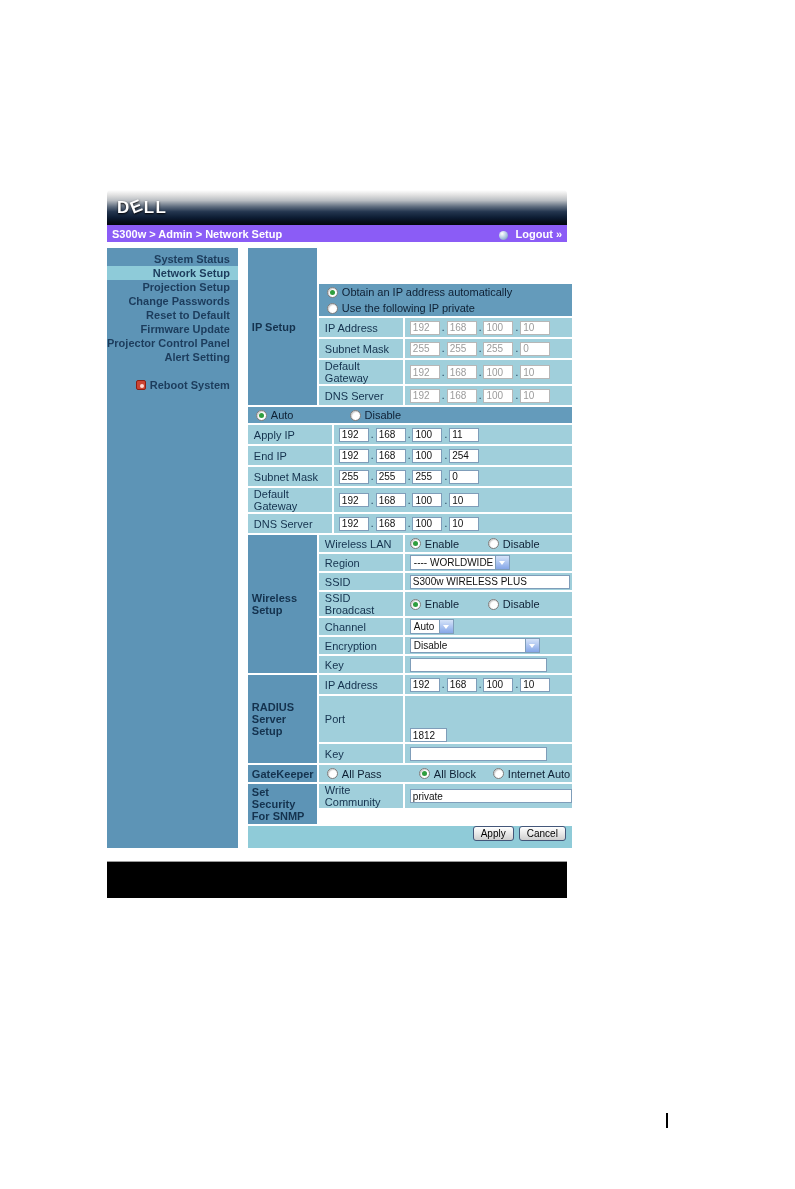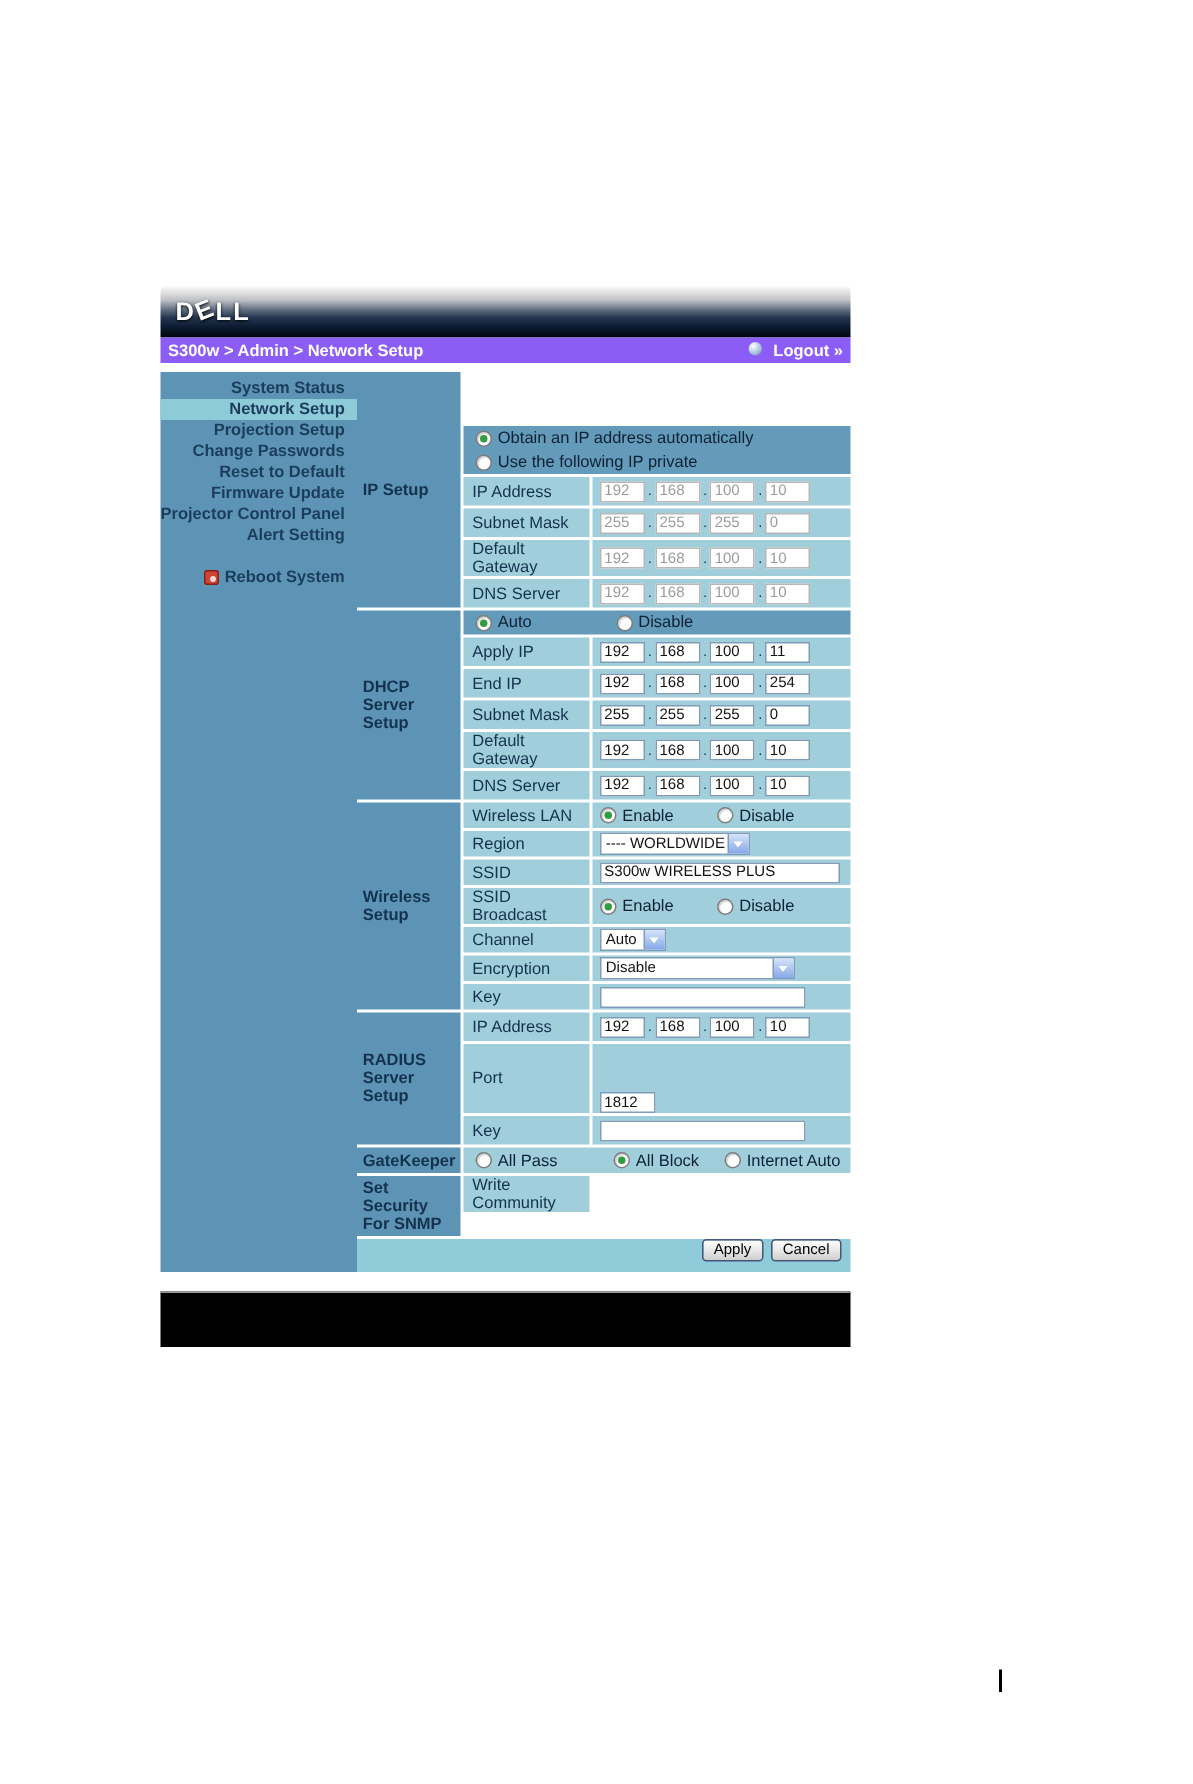--- a/index.html
+++ b/index.html
@@ -10,25 +10,25 @@
 
   
   .logo-bar { height:35px; border-radius:4px 4px 0 0;
     background:linear-gradient(#ffffff 0%, #e2e2e2 14%, #b9bdc2 30%, #5d6b7d 48%, #24364f 62%, #0e1e35 78%, #060f1e 90%, #02060c 100%);
     display:flex; align-items:center; padding-left:10px; }
   .dell { color:#fff; font-weight:bold; font-size:17px; letter-spacing:1.5px; text-shadow:0 1px 2px #000; }
   .dell .tilt { display:inline-block; transform:rotate(-22deg) translateY(-1px); }
 
   .crumb-bar { height:17px; background:#8b5cf6; display:flex; align-items:center; justify-content:space-between; padding:0 5px; }
   .crumb { color:#fff; font-size:11px; font-weight:bold; }
-  .logout { display:flex; align-items:flex-start; gap:8px; color:#fff; font-size:11px; font-weight:bold; cursor:pointer; }
+  .logout { display:flex; align-items:flex-end; gap:8px; color:#fff; font-size:11px; font-weight:bold; cursor:pointer; }
   .sphere { width:9px; height:9px; border-radius:50%; background:radial-gradient(circle at 35% 30%, #ffffff, #aac4e0 55%, #5f80aa); }
 
   
-  .main { margin-top:6px; display:flex; gap:0; }
+  .main { margin-top:6px; display:flex; gap:10px; }
   .sidebar { flex:0 0 121px; background:#5d94b6; padding-top:4px; display:flex; flex-direction:column; }
   .side-item { height:14px; line-height:14px; text-align:right; padding-right:8px; font-size:11px; font-weight:bold; color:#1c3c5c; cursor:pointer; white-space:nowrap; }
   .side-item.sel { background:#8ecbd9; }
   .reboot-row { margin-top:14px; display:flex; justify-content:flex-end; align-items:center; gap:4px; padding-right:8px; height:14px; cursor:pointer; }
   .reboot-ico { width:10px; height:10px; background:#cc4433; border:1px solid #8a1f14; border-radius:2px; position:relative; }
   .reboot-ico::after { content:''; position:absolute; left:3px; top:3px; width:4px; height:4px; border-radius:50%; background:#ffd9d4; }
   .reboot-label { font-size:11px; font-weight:bold; color:#1c3c5c; }
 
   .content { flex:1; display:flex; flex-direction:column; gap:2px; background:#fff; }
   .section { display:flex; gap:2px; }
@@ -168,21 +168,20 @@
                   <span class="dot">.</span>
                   <input class="ti oct dis" value="100" style="">
                   <span class="dot">.</span>
                   <input class="ti oct dis" value="10" style="">
               </div>
             </div>
           </div>
         </div>
 
         <div class="section">
-          <div class="sec-title">DHCP Server Setup</div>
           <div class="rows">
             <div class="row" style="min-height:16px;">
               <div class="hdr1">
                 <span class="optline">
                   <span class="radio on"></span>
                   <span class="optlabel">Auto</span>
                 </span>
                 <span class="optline opt2" style="margin-left:56px;">
                   <span class="radio"></span>
                   <span class="optlabel">Disable</span>
@@ -373,20 +372,23 @@
               </div>
             </div>
           </div>
         </div>
 
         <div class="section">
           <div class="sec-title">Set Security For SNMP</div>
           <div class="rows">
             <div class="row">
               <div class="lbl">Write Community</div>
+              <div class="val">
+                <input class="ti w162" value="private" style="">
+              </div>
             </div>
           </div>
         </div>
 
         <div class="apply-row">
           <button class="btn">Apply</button>
           <button class="btn">Cancel</button>
         </div>
 
       </div>

